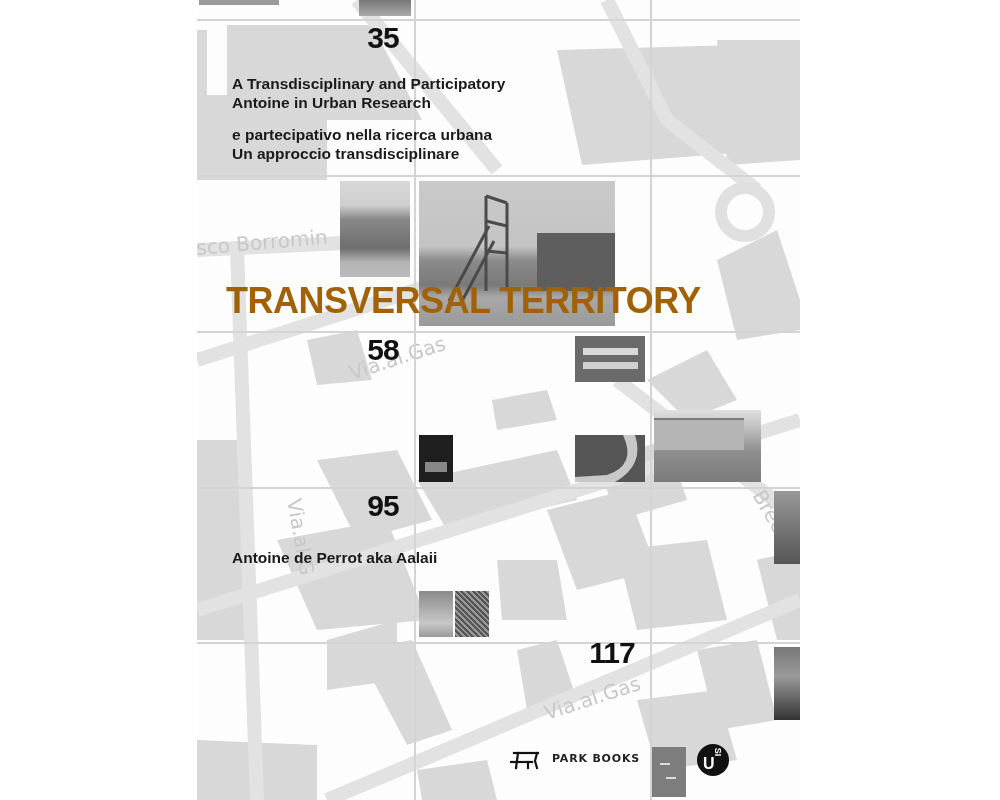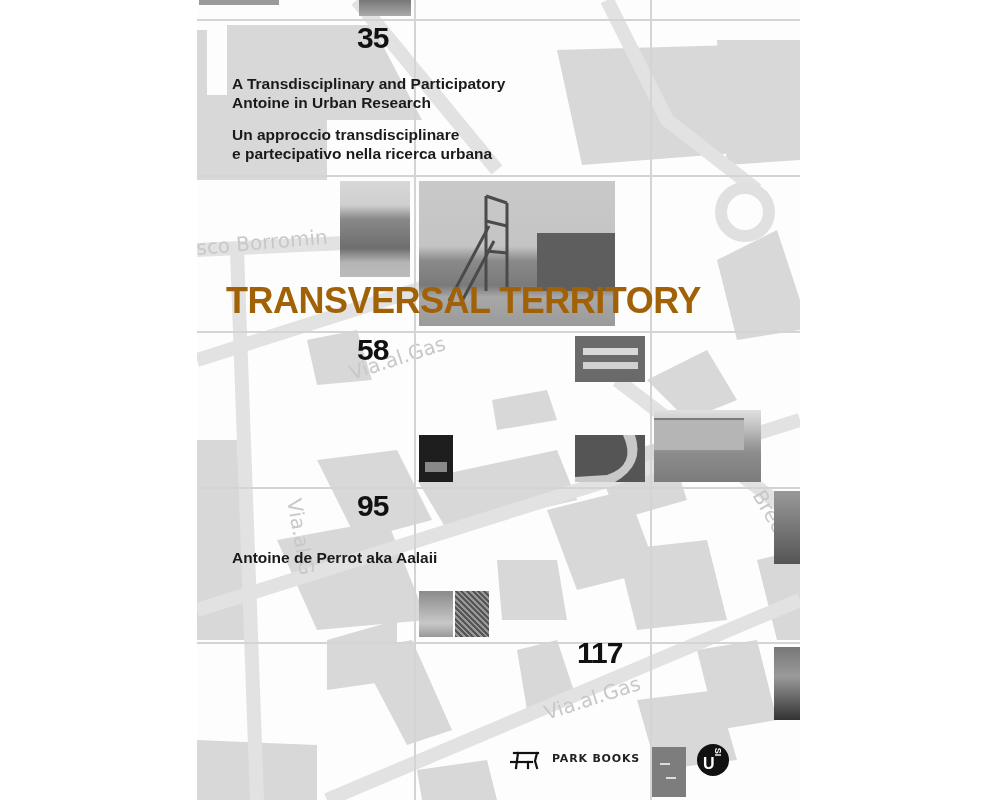--- a/index.html
+++ b/index.html
@@ -1,21 +1,21 @@
 <!DOCTYPE html>
 <html><head>
 <meta charset="utf-8">
 <style>
   html,body{margin:0;padding:0;background:#fff;}
   body{width:1000px;height:800px;position:relative;overflow:hidden;font-family:"Liberation Sans",sans-serif;}
   .cover{position:absolute;left:197px;top:0;width:603px;height:800px;background:#fdfdfd;overflow:hidden;}
   .map{position:absolute;left:0;top:0;width:603px;height:800px;}
   .grid-h{position:absolute;left:0;width:603px;height:2px;background:#d4d4d4;}
   .grid-v{position:absolute;top:0;height:800px;width:2px;background:#d4d4d4;}
-  .num{position:absolute;font-weight:bold;font-size:30px;color:#111;letter-spacing:-1px;text-align:left;}
+  .num{position:absolute;font-weight:bold;font-size:30px;color:#111;letter-spacing:-1px;text-align:center;}
   .sub{position:absolute;left:35px;font-weight:bold;font-size:15.5px;line-height:19px;color:#1a1a1a;white-space:nowrap;}
   .title{position:absolute;left:29px;top:280px;font-weight:bold;font-size:36px;color:#a16207;letter-spacing:-0.5px;white-space:nowrap;z-index:5;}
   .photo{position:absolute;overflow:hidden;z-index:3;}
   .pub{position:absolute;font-size:11px;font-weight:bold;color:#222;letter-spacing:0.8px;font-family:"DejaVu Sans",sans-serif;}
   .usi{position:absolute;width:32px;height:32px;border-radius:50%;background:#111;color:#fff;font-weight:bold;}
 </style>
 </head>
 <body>
 
 <div class="cover">
@@ -130,22 +130,22 @@
   <div class="num" style="left:160px;top:21px;width:52px">35</div>
   <div class="num" style="left:160px;top:333px;width:52px">58</div>
   <div class="num" style="left:160px;top:489px;width:52px">95</div>
   <div class="num" style="left:380px;top:636px;width:70px">117</div>
 
   <div class="sub" style="top:74px">
     <div>A Transdisciplinary and Participatory</div>
     <div>Antoine in Urban Research</div>
   </div>
   <div class="sub" style="top:125px">
+    <div>e partecipativo nella ricerca urbana</div>
     <div>Un approccio transdisciplinare</div>
-    <div>e partecipativo nella ricerca urbana</div>
   </div>
 
   <div class="title">TRANSVERSAL TERRITORY</div>
 
   <div class="sub" style="top:548px">
     <div>Antoine de Perrot aka Aalaii</div>
   </div>
 
   <div style="position:absolute;left:313px;top:750px;width:32px;height:20px">
     <svg width="32" height="20" viewBox="0 0 32 20">

